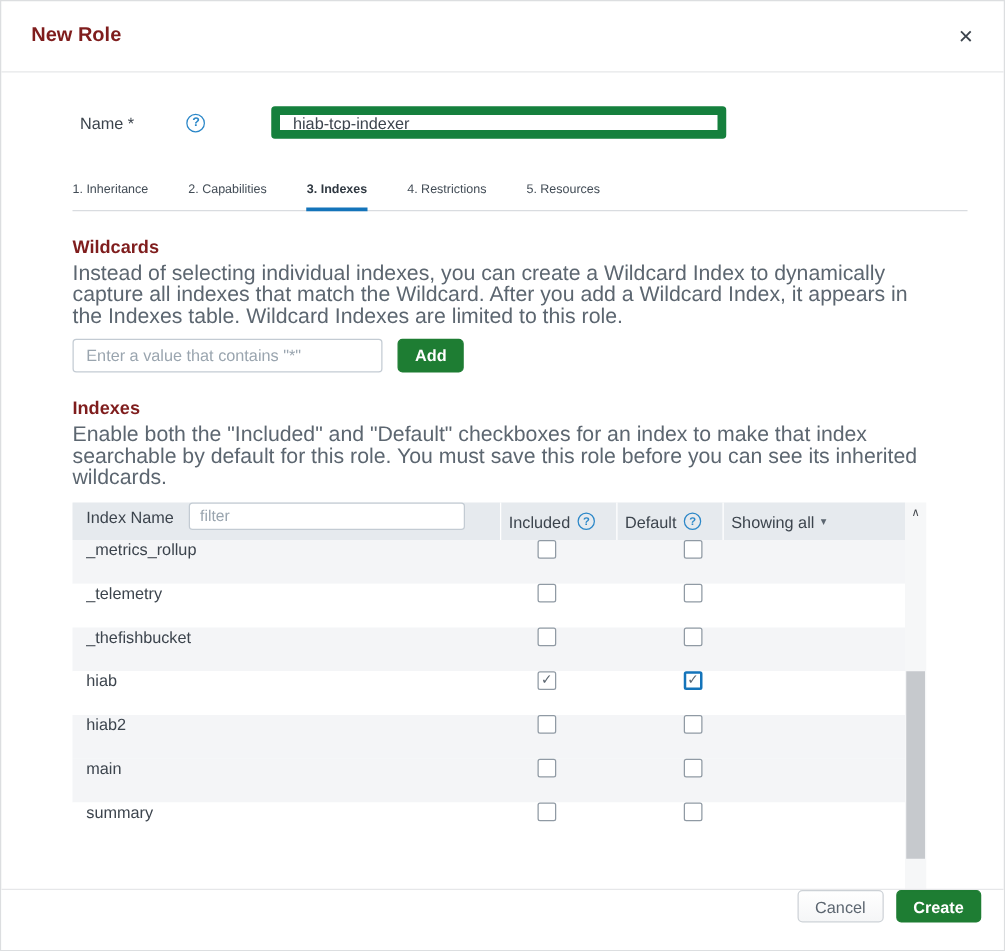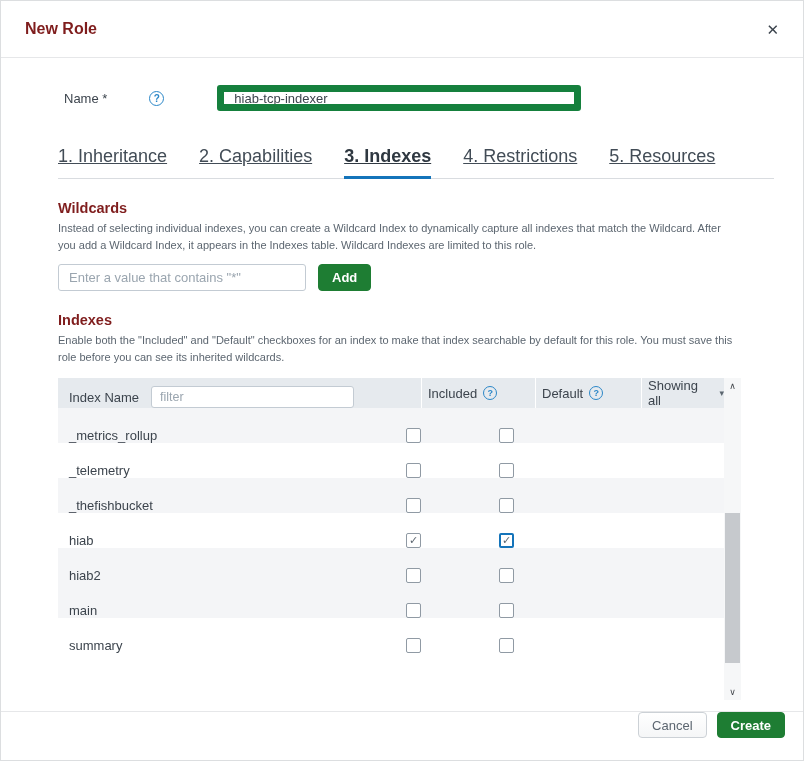--- a/index.html
+++ b/index.html
@@ -30,64 +30,64 @@
     border:7px solid #15803d; border-radius:3px; padding:0 10px;
     font-size:13px; color:#3c444d; font-family:inherit;
   }
   input::placeholder { color:#9aa5af; }
   
   .tabs {
     display:flex; margin:35px 29px 0 57px;
     border-bottom:1px solid #d9dce0;
   }
   .tab {
-    font-size:18px; color:#424c56; padding-bottom:11px; margin-right:32px;
-    cursor:pointer; position:relative; white-space:nowrap;text-decoration:underline;
+    font-size:10px; color:#424c56; padding-bottom:11px; margin-right:32px;
+    cursor:pointer; position:relative; white-space:nowrap;
   }
   .tab.active { font-weight:bold; color:#2f3841; }
   .tab.active::after {
     content:""; position:absolute; left:0; right:0; bottom:-1px;
     height:3px; background:var(--accent-dark,#1474ba);
   }
   
   .section { margin-left:57px; margin-right:56px; }
   .section-heading { font-size:14.5px; font-weight:bold; color:#7f1d1d; margin-top:21px; }
-  .section-desc { font-size:11px; line-height:17px; color:#5c6670; margin-top:4px; max-width:678px; }
+  .section-desc { font-size:17px; line-height:17px; color:#5c6670; margin-top:4px; max-width:678px; }
   .wildcard-row { display:flex; align-items:center; margin-top:10px; }
   .wildcard-input {
     width:248px; height:27px; border:1px solid #c3cbd3; border-radius:3px;
     padding:0 10px; font-size:13px; color:#a16207; font-family:inherit;
   }
   .btn-green {
     margin-left:12px; height:27px; padding:0 13px;
     background:var(--green,#1e7d33); border:1px solid var(--green,#1e7d33); border-radius:4px;
     color:#fff; font-size:13px; font-weight:bold; cursor:pointer; font-family:inherit;
   }
   
   .idx-table { margin:12px 0 0 57px; width:683px; position:relative; }
   .scroll-area { width:666px; }
   .t-header {
-    height:30px; background:var(--header-bg,#e6eaee); display:flex; align-items:flex-end;
-    font-size:13px; color:#3c444d;gap:21px;
+    height:30px; background:var(--header-bg,#e6eaee); display:flex; align-items:flex-start;
+    font-size:13px; color:#3c444d;
   }
   .cell-name { width:342px; display:flex; align-items:center; padding-left:11px; }
   .cell-included { width:93px; padding-left:6px; display:flex; align-items:center; }
   .cell-default  { width:85px; padding-left:6px; display:flex; align-items:center; }
   .cell-showing  { flex:1; padding-left:6px; display:flex; align-items:center; }
   .t-header .cell-included, .t-header .cell-default, .t-header .cell-showing {
     border-left:1px solid #fff; height:100%;
   }
   .filter-input {
-    margin-left:12px; width:203px; height:22px; border:1px solid #c3cbd3; border-radius:3px;
+    margin-left:12px; width:221px; height:22px; border:1px solid #c3cbd3; border-radius:3px;
     padding:0 8px; font-size:12.5px; color:#3c444d; font-family:inherit; background:#fff;
   }
   .hdr-help { width:14px; height:14px; font-size:9px; margin-left:6px; }
   .caret { font-size:9px; margin-left:5px; color:#5c6670; }
   .t-body { }
-  .t-row { height:35px; display:flex; align-items:flex-end; font-size:13px; color:#3c444d; background:#fff; }
+  .t-row { height:35px; display:flex; align-items:flex-start; font-size:13px; color:#3c444d; background:#fff;gap:24px; }
   .t-row.alt { background:#f4f5f7; }
   .checkbox {
     width:15px; height:15px; border:1px solid #909aa4; border-radius:2px; background:#fff;
     display:inline-flex; align-items:center; justify-content:center; cursor:pointer;
   }
   .checkbox .check { font-size:11px; color:#5c6670; line-height:1; }
   .checkbox.focused { border:2px solid var(--accent-dark,#1474ba); }
   
   .scrollbar {
     position:absolute; top:0; right:0; width:17px; height:322px;

